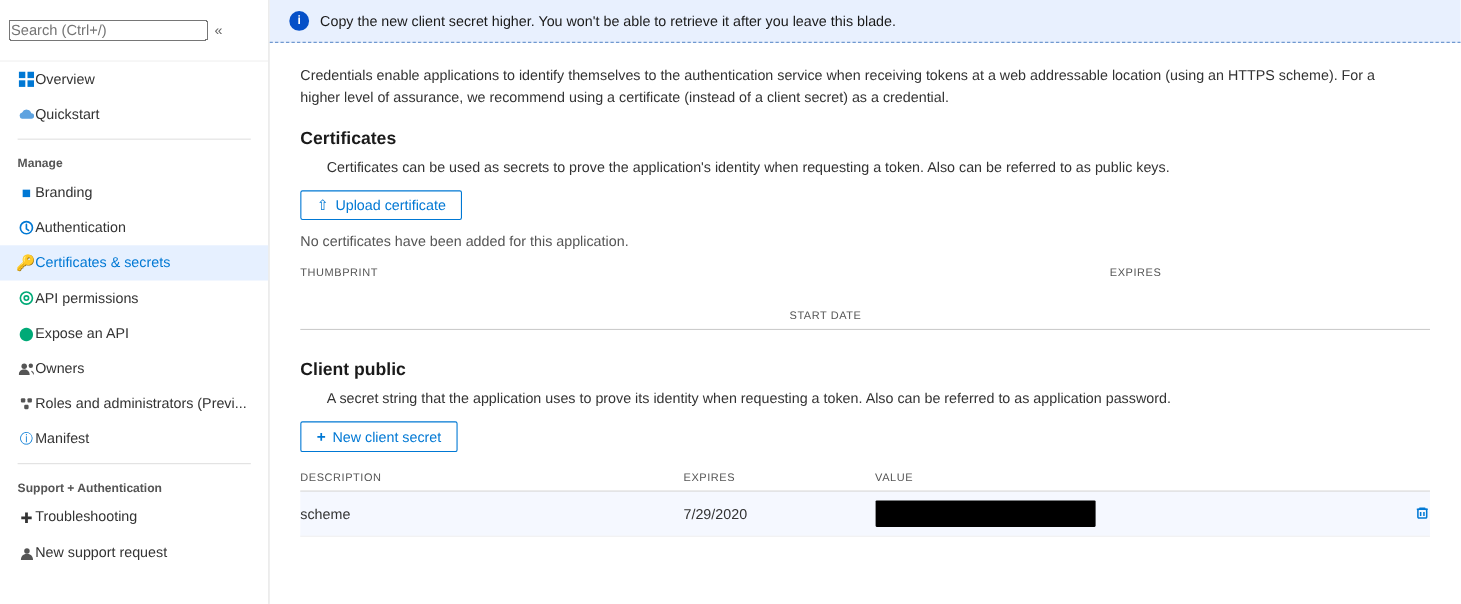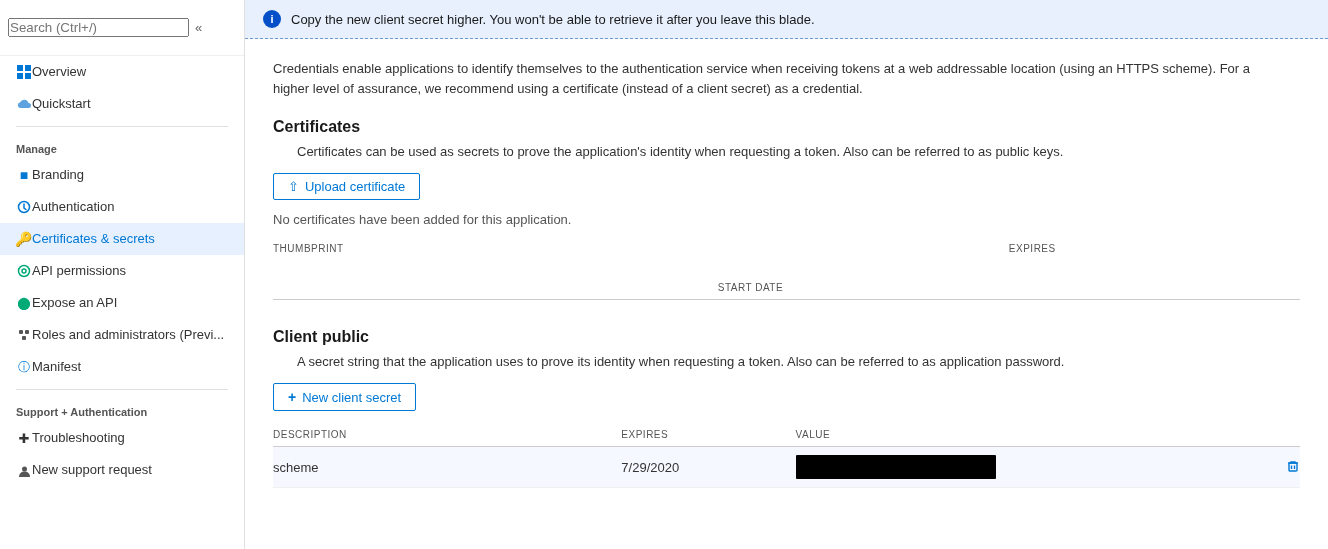--- a/index.html
+++ b/index.html
@@ -224,20 +224,31 @@
       <svg width="14" height="14" viewBox="0 0 14 14" fill="none" stroke="#0a7" stroke-width="1.5">
           <circle cx="7" cy="7" r="5.5"></circle>
           <circle cx="7" cy="7" r="2"></circle>
         </svg>
     </span>
     <span>API permissions</span>
   </div>
   <div class="sidebar-item">
     <span class="icon-box" style="color:#0a7; font-size:12px;">⬤</span>
     <span>Expose an API</span>
+  </div>
+  <div class="sidebar-item">
+    <span class="icon-box">
+      <svg width="14" height="12" viewBox="0 0 14 12" fill="#555">
+          <circle cx="5" cy="4" r="2.5"></circle>
+          <path d="M0 12c0-3.3 2.2-5 5-5s5 1.7 5 5"></path>
+          <circle cx="11" cy="3.5" r="2"></circle>
+          <path d="M14 12c0-2.8-1.3-4-3-4"></path>
+        </svg>
+    </span>
+    <span>Owners</span>
   </div>
   <div class="sidebar-item">
     <span class="icon-box">
       <svg width="14" height="14" viewBox="0 0 14 14" fill="#555">
           <rect x="2" y="2" width="4" height="4" rx="1"></rect>
           <rect x="8" y="2" width="4" height="4" rx="1"></rect>
           <rect x="5" y="8" width="4" height="4" rx="1"></rect>
         </svg>
     </span>
     <span>Roles and administrators (Previ...</span>

